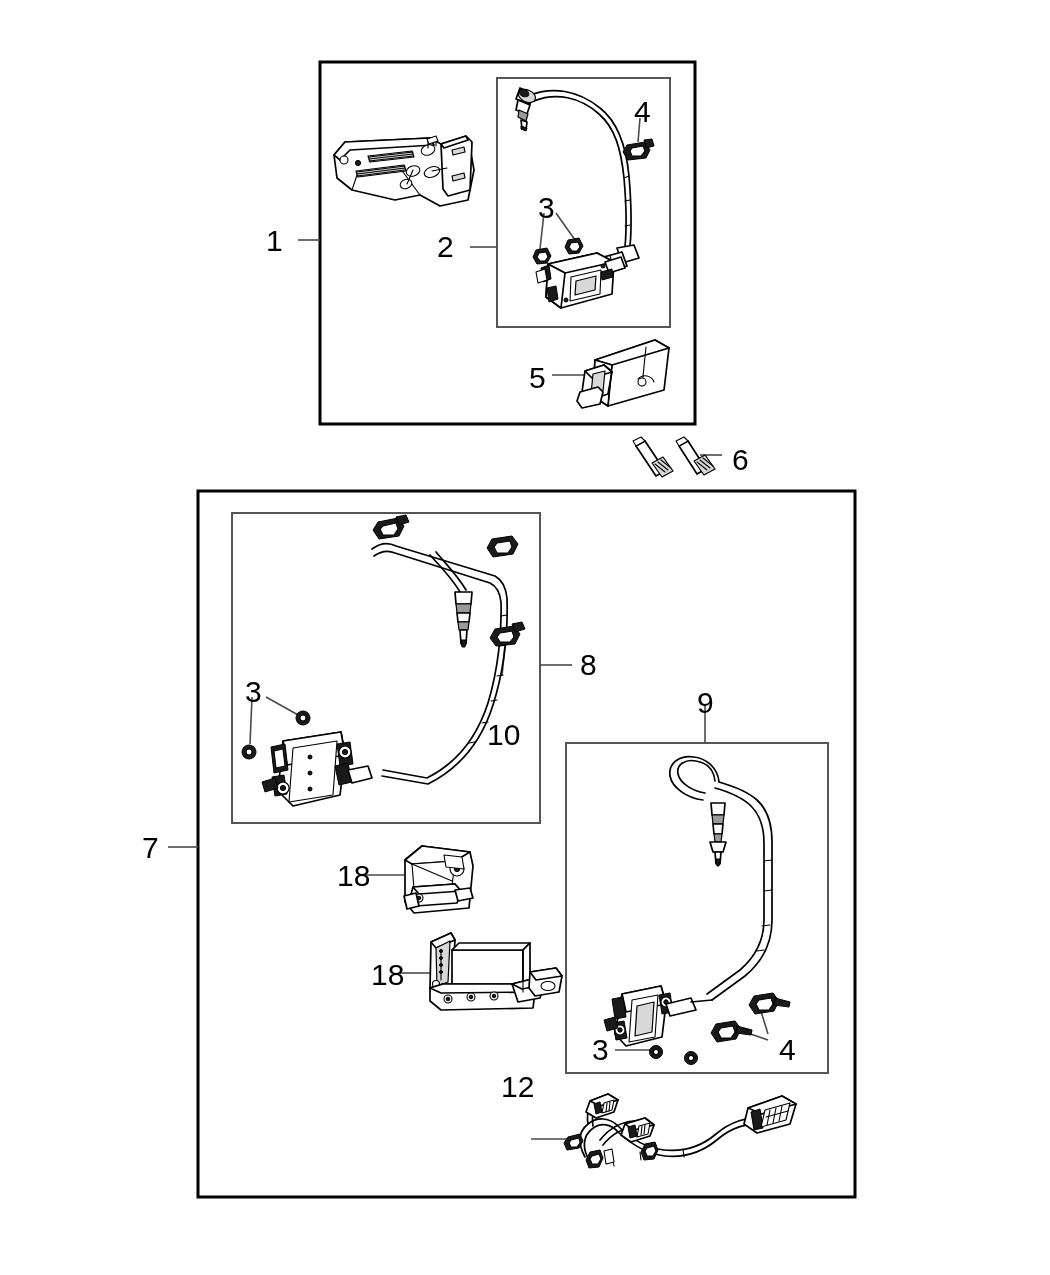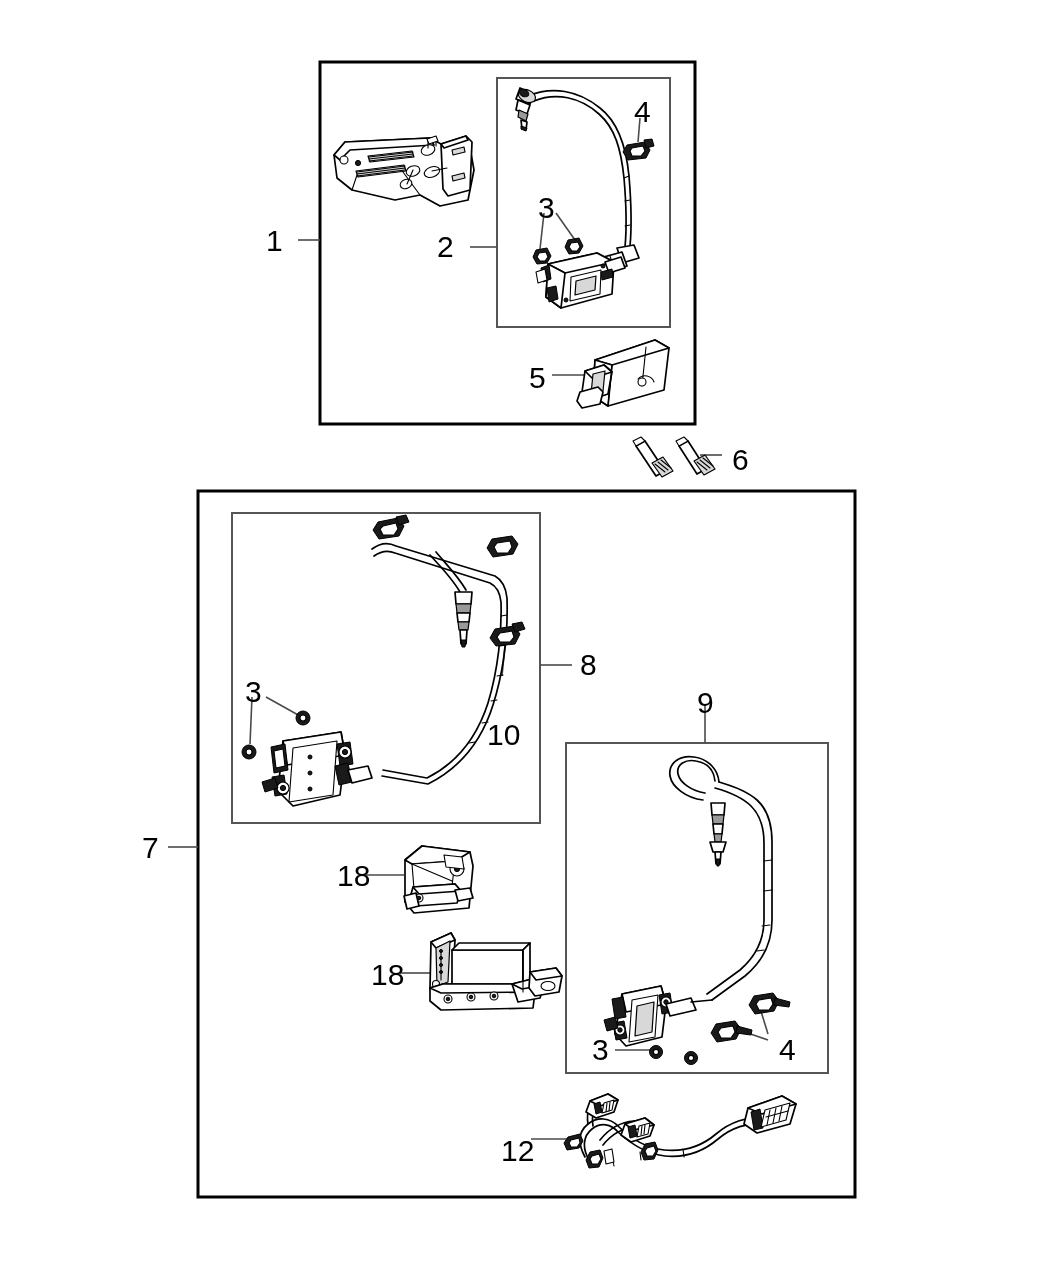--- a/index.html
+++ b/index.html
@@ -440,15 +440,15 @@
   <div class="callout" style="left:538px; top:193px;">3</div>
   <div class="callout" style="left:634px; top:97px;">4</div>
   <div class="callout" style="left:529px; top:363px;">5</div>
   <div class="callout" style="left:732px; top:445px;">6</div>
   <div class="callout" style="left:245px; top:677px;">3</div>
   <div class="callout" style="left:487px; top:720px;">10</div>
   <div class="callout" style="left:337px; top:861px;">18</div>
   <div class="callout" style="left:371px; top:960px;">18</div>
   <div class="callout" style="left:592px; top:1035px;">3</div>
   <div class="callout" style="left:779px; top:1035px;">4</div>
-  <div class="callout" style="left:501px; top:1136px;">12</div>
+  <div class="callout" style="left:501px; top:1072px;">12</div>
 
 </div>
 
 </body></html>

